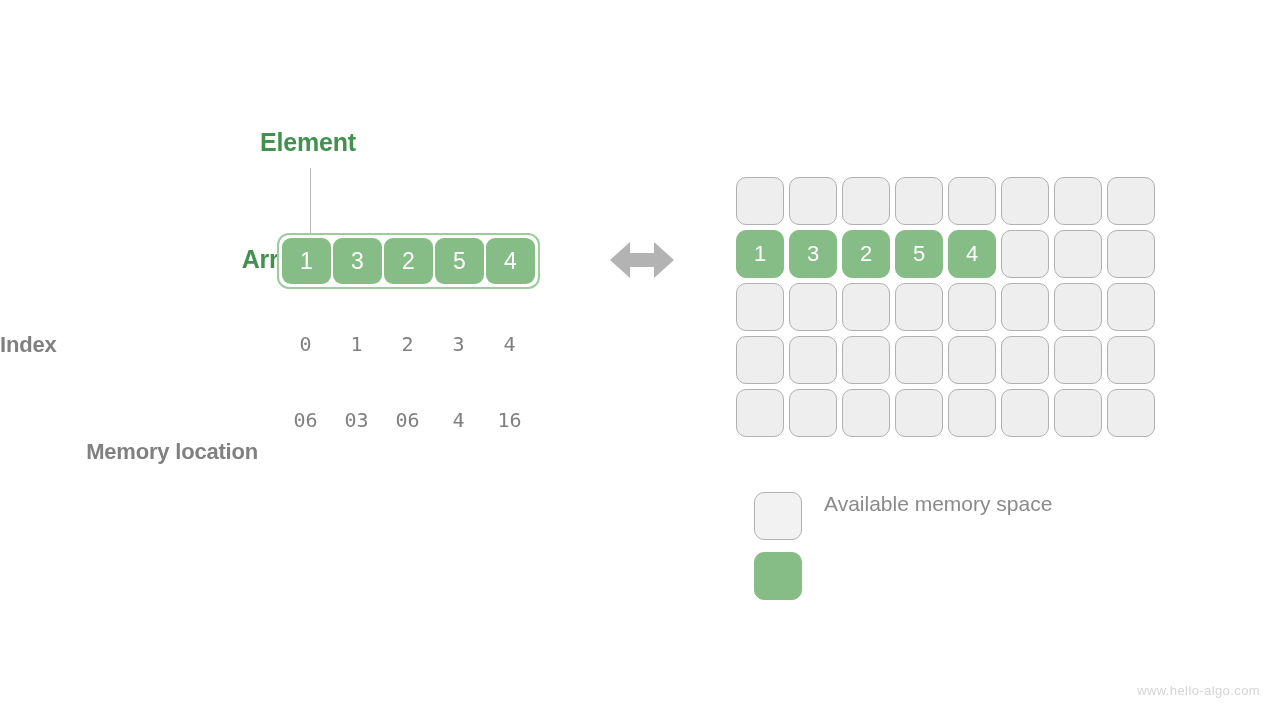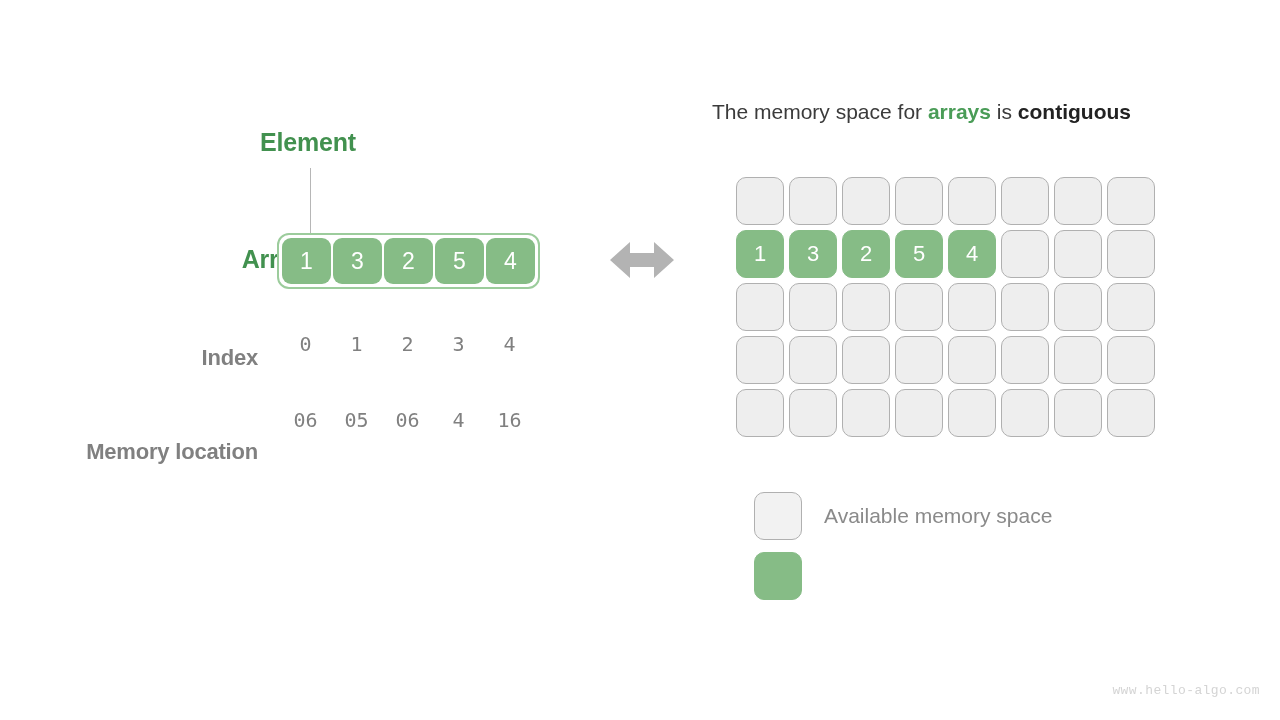--- a/index.html
+++ b/index.html
@@ -78,23 +78,23 @@
     align-items: center;
     justify-content: center;
     color: #ffffff;
     font-size: 23px;
     font-family: "Liberation Sans", sans-serif;
   }
 
   #index-row-label {
     position: absolute;
     left: 0px;
-    top: 345px;
+    top: 332px;
     width: 258px;
-    text-align: right;
+    text-align: left;
     font-size: 22px;
     font-weight: bold;
     color: #808080;
     letter-spacing: -0.2px;
   }
 
   #index-values {
     position: absolute;
     left: 280px;
     top: 332px;
@@ -207,21 +207,20 @@
   #legend {
     position: absolute;
     left: 46px;
     top: 492px;
     display: flex;
     flex-direction: column;
     gap: 12px;
   }
   .legend-row {
     display: flex;
-    align-items: center;
     gap: 22px;
     padding-left: 18px;
   }
   .legend-swatch {
     width: 48px;
     height: 48px;
     border-radius: 10px;
     box-sizing: border-box;
     flex: 0 0 auto;
   }
@@ -237,21 +236,21 @@
     font-size: 21px;
     color: #8a8a8a;
     white-space: nowrap;
   }
 
   
   #watermark {
     position: absolute;
     right: 20px;
     bottom: 22px;
-    font-family: Liberation Mono, monospace;
+    font-family: Liberation Sans, sans-serif;
     font-size: 13px;
     color: #d4d4d4;
     letter-spacing: 0.4px;
   }
 </style>
 </head>
 <body>
 
 <div id="left-panel">
 
@@ -276,38 +275,35 @@
       <div class="idx-val">1</div>
       <div class="idx-val">2</div>
       <div class="idx-val">3</div>
       <div class="idx-val">4</div>
     </div>
 
   <div id="memloc-row-label">Memory location</div>
 
   <div id="memloc-values">
       <div class="mem-val">06</div>
-      <div class="mem-val">05</div>
+      <div class="mem-val">03</div>
       <div class="mem-val">06</div>
       <div class="mem-val">4</div>
       <div class="mem-val">16</div>
     </div>
 </div>
 
 <div id="equivalence-arrow">
   <svg width="64" height="44" viewBox="0 0 64 44" xmlns="http://www.w3.org/2000/svg">
     <polygon points="0,22 20,4 20,15 44,15 44,4 64,22 44,40 44,29 20,29 20,40" fill="#b3b3b3"></polygon>
   </svg>
 </div>
 
 <div id="right-panel">
 
-  <div id="memory-title">
-    <span>The memory space for </span><span class="hl-green">arrays</span><span> is </span><span class="hl-dark">contiguous</span>
-  </div>
 
   <div id="memory-grid">
       <div class="memory-grid-row">
         <div class="mem-cell free"></div>
         <div class="mem-cell free"></div>
         <div class="mem-cell free"></div>
         <div class="mem-cell free"></div>
         <div class="mem-cell free"></div>
         <div class="mem-cell free"></div>
         <div class="mem-cell free"></div>

